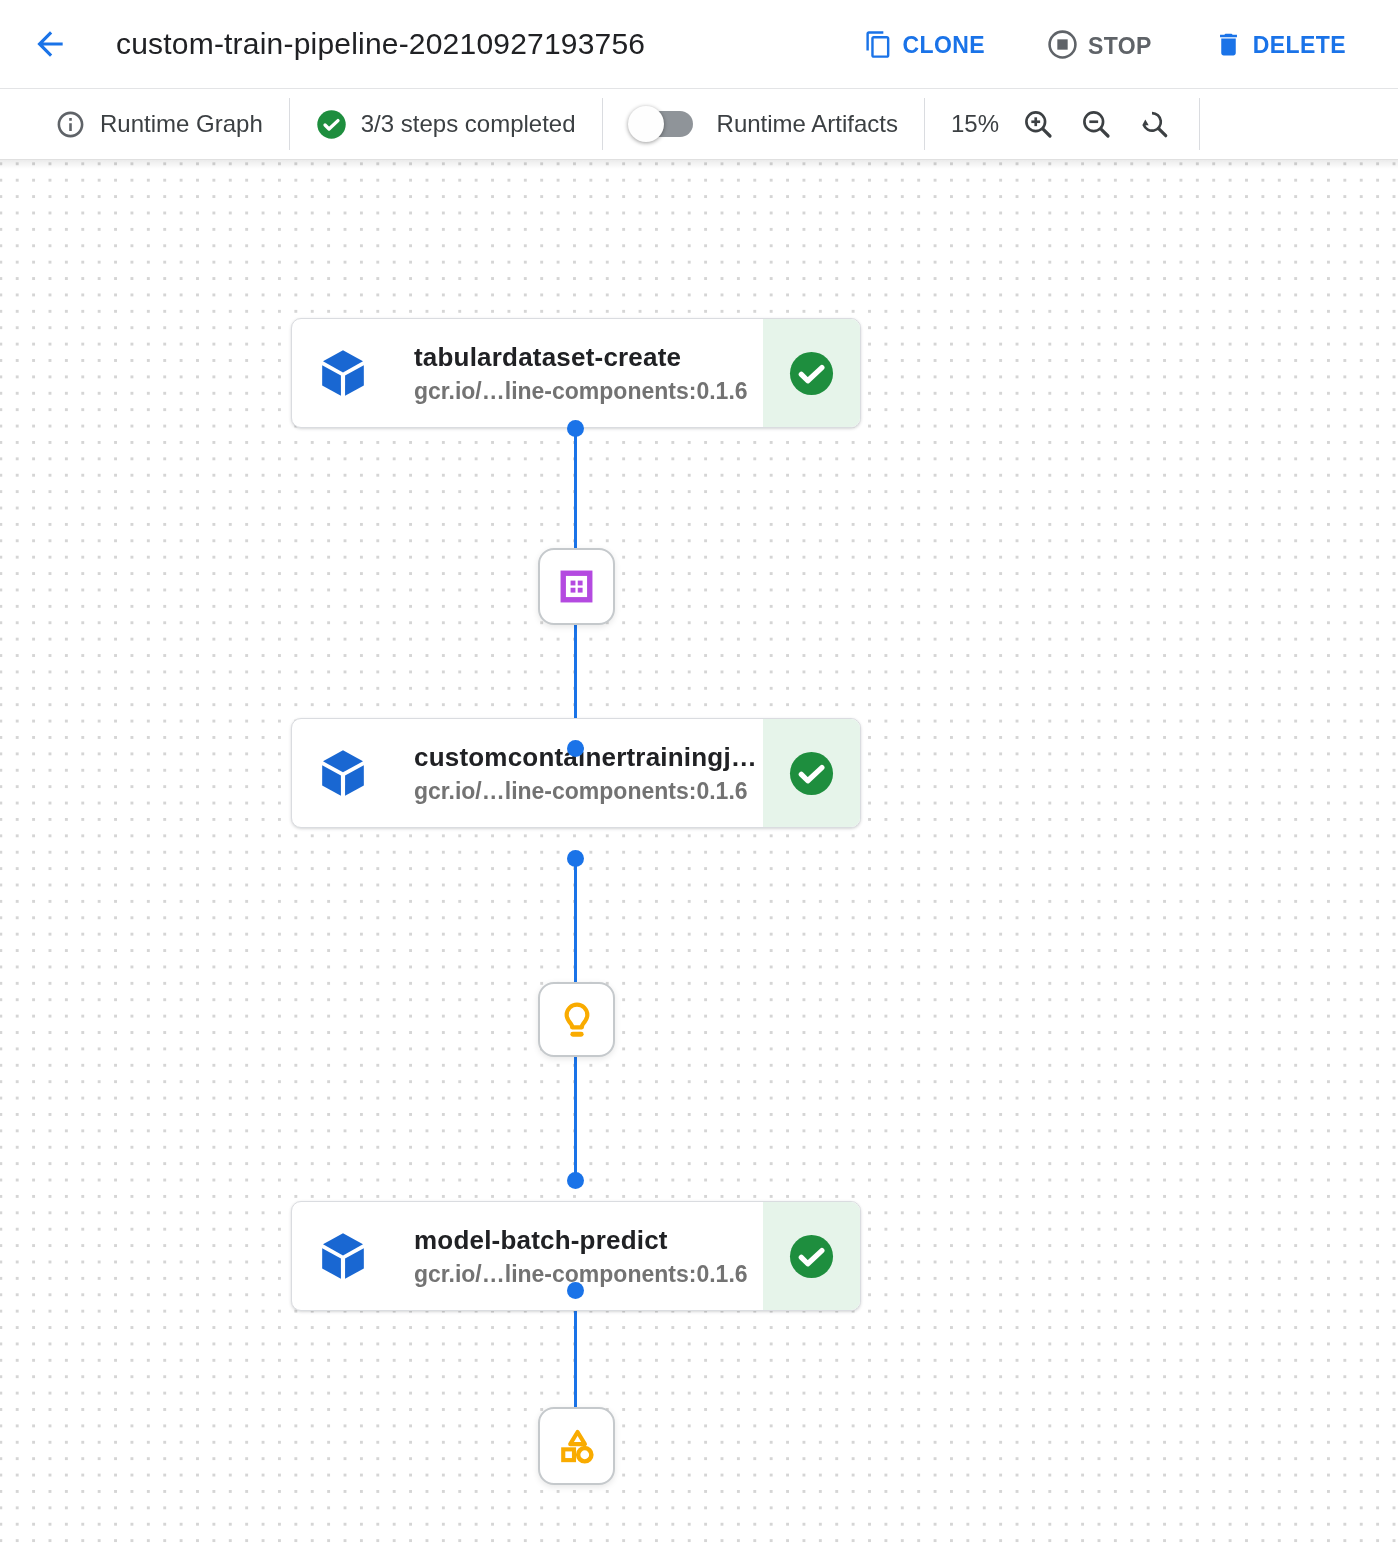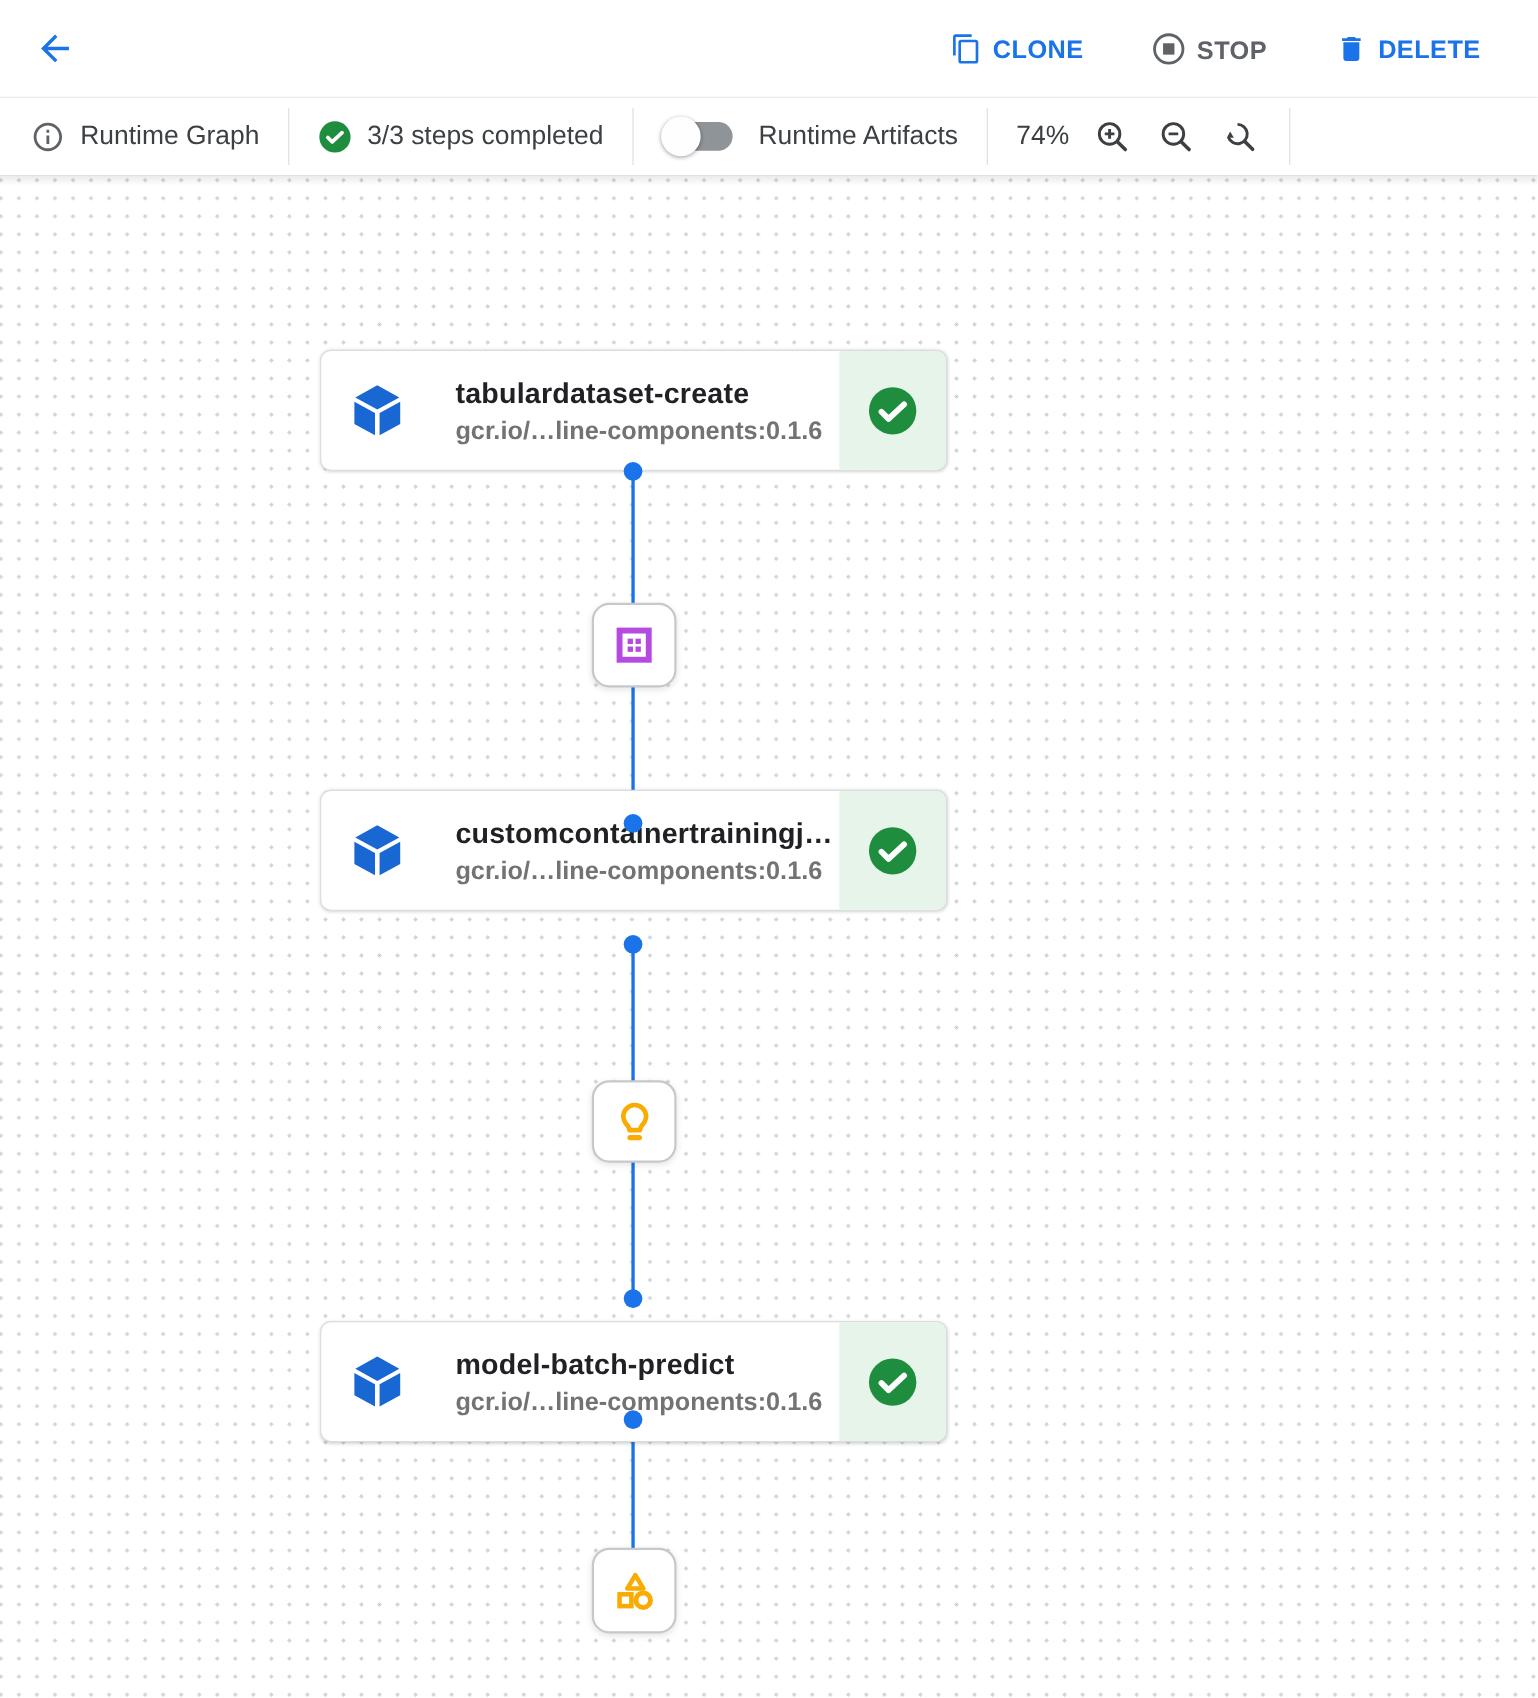--- a/index.html
+++ b/index.html
@@ -20,21 +20,21 @@
   .action-btn {
     display:flex; align-items:flex-end; gap:10px; border:none; background:transparent;
     font-family:inherit; font-size:23px; font-weight:700; letter-spacing:0.4px; cursor:pointer;
   }
   .action-btn.blue { color:#1a73e8; }
   .action-btn.gray { color:#5f6368; }
 
   
   .toolbar {
     height:70px; display:flex; align-items:center; background:#fff; padding-left:28px;
-    position:relative; z-index:3;
+    position:relative; z-index:3;margin-left:27px;
   }
   .tb-divider { width:1px; height:52px; background:#dadce0; margin:0 26px; flex:none; }
   .tb-label { font-size:24px; font-weight:500; color:#3c4043; white-space:nowrap; }
   .tb-group { display:flex; align-items:center; }
   .icon-gap { margin-right:14px; display:flex; }
   .zoom-btn { border:none; background:transparent; cursor:pointer; display:flex; align-items:center; justify-content:center; width:38px; height:38px; margin-left:20px; }
 
   
   .toggle { position:relative; width:60px; height:26px; border-radius:13px; background:#8f9499; margin:0 24px 0 4px; cursor:pointer; flex:none; }
   .toggle .knob {
@@ -82,20 +82,21 @@
 </style>
 </head>
 <body>
 
 <div class="header">
   <button class="back-btn">
     <svg width="38" height="38" viewBox="0 0 24 24">
       <path d="M20 11H7.8l5.6-5.6L12 4l-8 8 8 8 1.4-1.4L7.8 13H20v-2z" fill="#1a73e8"></path>
     </svg>
   </button>
+  <div class="page-title">custom-train-pipeline-20210927193756</div>
   <div class="header-actions">
     <button class="action-btn blue">
       <svg width="29" height="29" viewBox="0 0 24 24">
         <path d="M16 1H4c-1.1 0-2 .9-2 2v14h2V3h12V1zm3 4H8c-1.1 0-2 .9-2 2v14c0 1.1.9 2 2 2h11c1.1 0 2-.9 2-2V7c0-1.1-.9-2-2-2zm0 16H8V7h11v14z" fill="#1a73e8"></path>
       </svg>
       <span>CLONE</span>
     </button>
     <button class="action-btn gray">
       <svg width="31" height="31" viewBox="0 0 24 24">
         <circle cx="12" cy="12" r="10" fill="none" stroke="#5f6368" stroke-width="2"></circle>
@@ -139,21 +140,21 @@
   <div class="tb-group">
     <div class="toggle" role="switch" aria-checked="false">
       <span class="knob"></span>
     </div>
     <span class="tb-label">Runtime Artifacts</span>
   </div>
 
   <div class="tb-divider"></div>
 
   <div class="tb-group">
-    <span class="tb-label">74%</span>
+    <span class="tb-label">15%</span>
     <button class="zoom-btn">
       <svg width="32" height="32" viewBox="0 0 24 24">
         <circle cx="10.3" cy="10.3" r="7" fill="none" stroke="#3c4043" stroke-width="2"></circle>
         <line x1="15.6" y1="15.6" x2="21" y2="21" stroke="#3c4043" stroke-width="2.4" stroke-linecap="round"></line>
         <line x1="7" y1="10.3" x2="13.6" y2="10.3" stroke="#3c4043" stroke-width="2"></line>
         <line x1="10.3" y1="7" x2="10.3" y2="13.6" stroke="#3c4043" stroke-width="2"></line>
       </svg>
     </button>
     <button class="zoom-btn">
       <svg width="32" height="32" viewBox="0 0 24 24">

